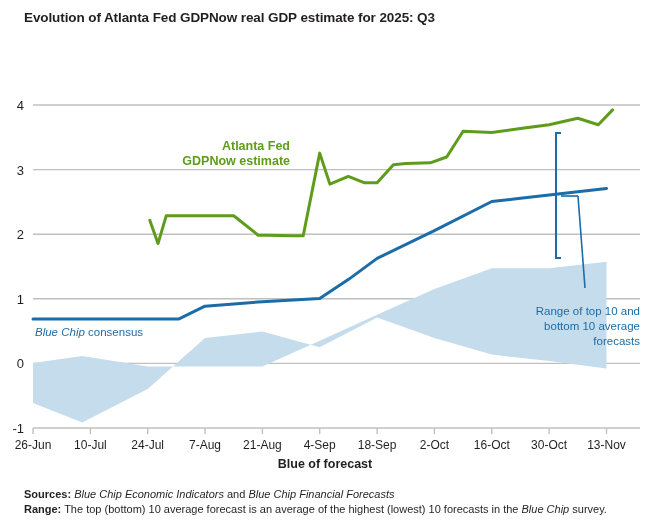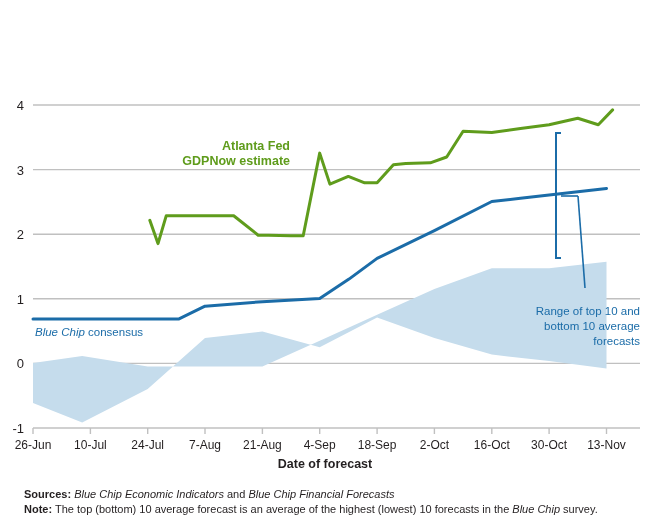--- a/index.html
+++ b/index.html
@@ -41,20 +41,21 @@
   .ylab{font-size:13px;fill:#231f20;font-family:"Liberation Sans",sans-serif;}
   .anno-green{font-size:12.5px;font-weight:bold;fill:#5f9c1c;font-family:"Liberation Sans",sans-serif;}
   .anno-blue{font-size:11.5px;fill:#1b6ca8;font-family:"Liberation Sans",sans-serif;}
   .anno-blue-i{font-size:11.5px;fill:#1b6ca8;font-style:italic;font-family:"Liberation Sans",sans-serif;}
 </style>
 </head>
 <body>
 
 <div class="wrap">
 
+  <div class="title">Evolution of Atlanta Fed GDPNow real GDP estimate for 2025: Q3</div>
 
   <svg class="chart" width="650" height="470">
     <g>
       <line x1="33" y1="105" x2="640" y2="105" stroke="#c0c0c0" stroke-width="1.4"></line>
       <line x1="33" y1="169.6" x2="640" y2="169.6" stroke="#c0c0c0" stroke-width="1.4"></line>
       <line x1="33" y1="234.2" x2="640" y2="234.2" stroke="#c0c0c0" stroke-width="1.4"></line>
       <line x1="33" y1="298.8" x2="640" y2="298.8" stroke="#c0c0c0" stroke-width="1.4"></line>
       <line x1="33" y1="363.4" x2="640" y2="363.4" stroke="#c0c0c0" stroke-width="1.4"></line>
     </g>
 
@@ -122,26 +123,26 @@
       <text x="35" y="336"><tspan class="anno-blue-i">Blue Chip</tspan><tspan class="anno-blue"> consensus</tspan></text>
     </g>
 
     <g>
       <text class="anno-blue" x="640" y="315" text-anchor="end">Range of top 10 and</text>
       <text class="anno-blue" x="640" y="330" text-anchor="end">bottom 10 average</text>
       <text class="anno-blue" x="640" y="345" text-anchor="end">forecasts</text>
     </g>
   </svg>
 
-  <div class="axis-title">Date of forecast</div>
+  <div class="axis-title">Blue of forecast</div>
 
   <div class="footnotes">
     <div>
       <span class="lbl">Sources:</span>
       <i>Blue Chip Economic Indicators</i><span> and </span><i>Blue Chip Financial Forecasts</i>
     </div>
     <div>
-      <span class="lbl">Note:</span>
+      <span class="lbl">Range:</span>
       <span>The top (bottom) 10 average forecast is an average of the highest (lowest) 10 forecasts in the </span><i>Blue Chip</i><span> survey.</span>
     </div>
   </div>
 
 </div>
 
 </body></html>

